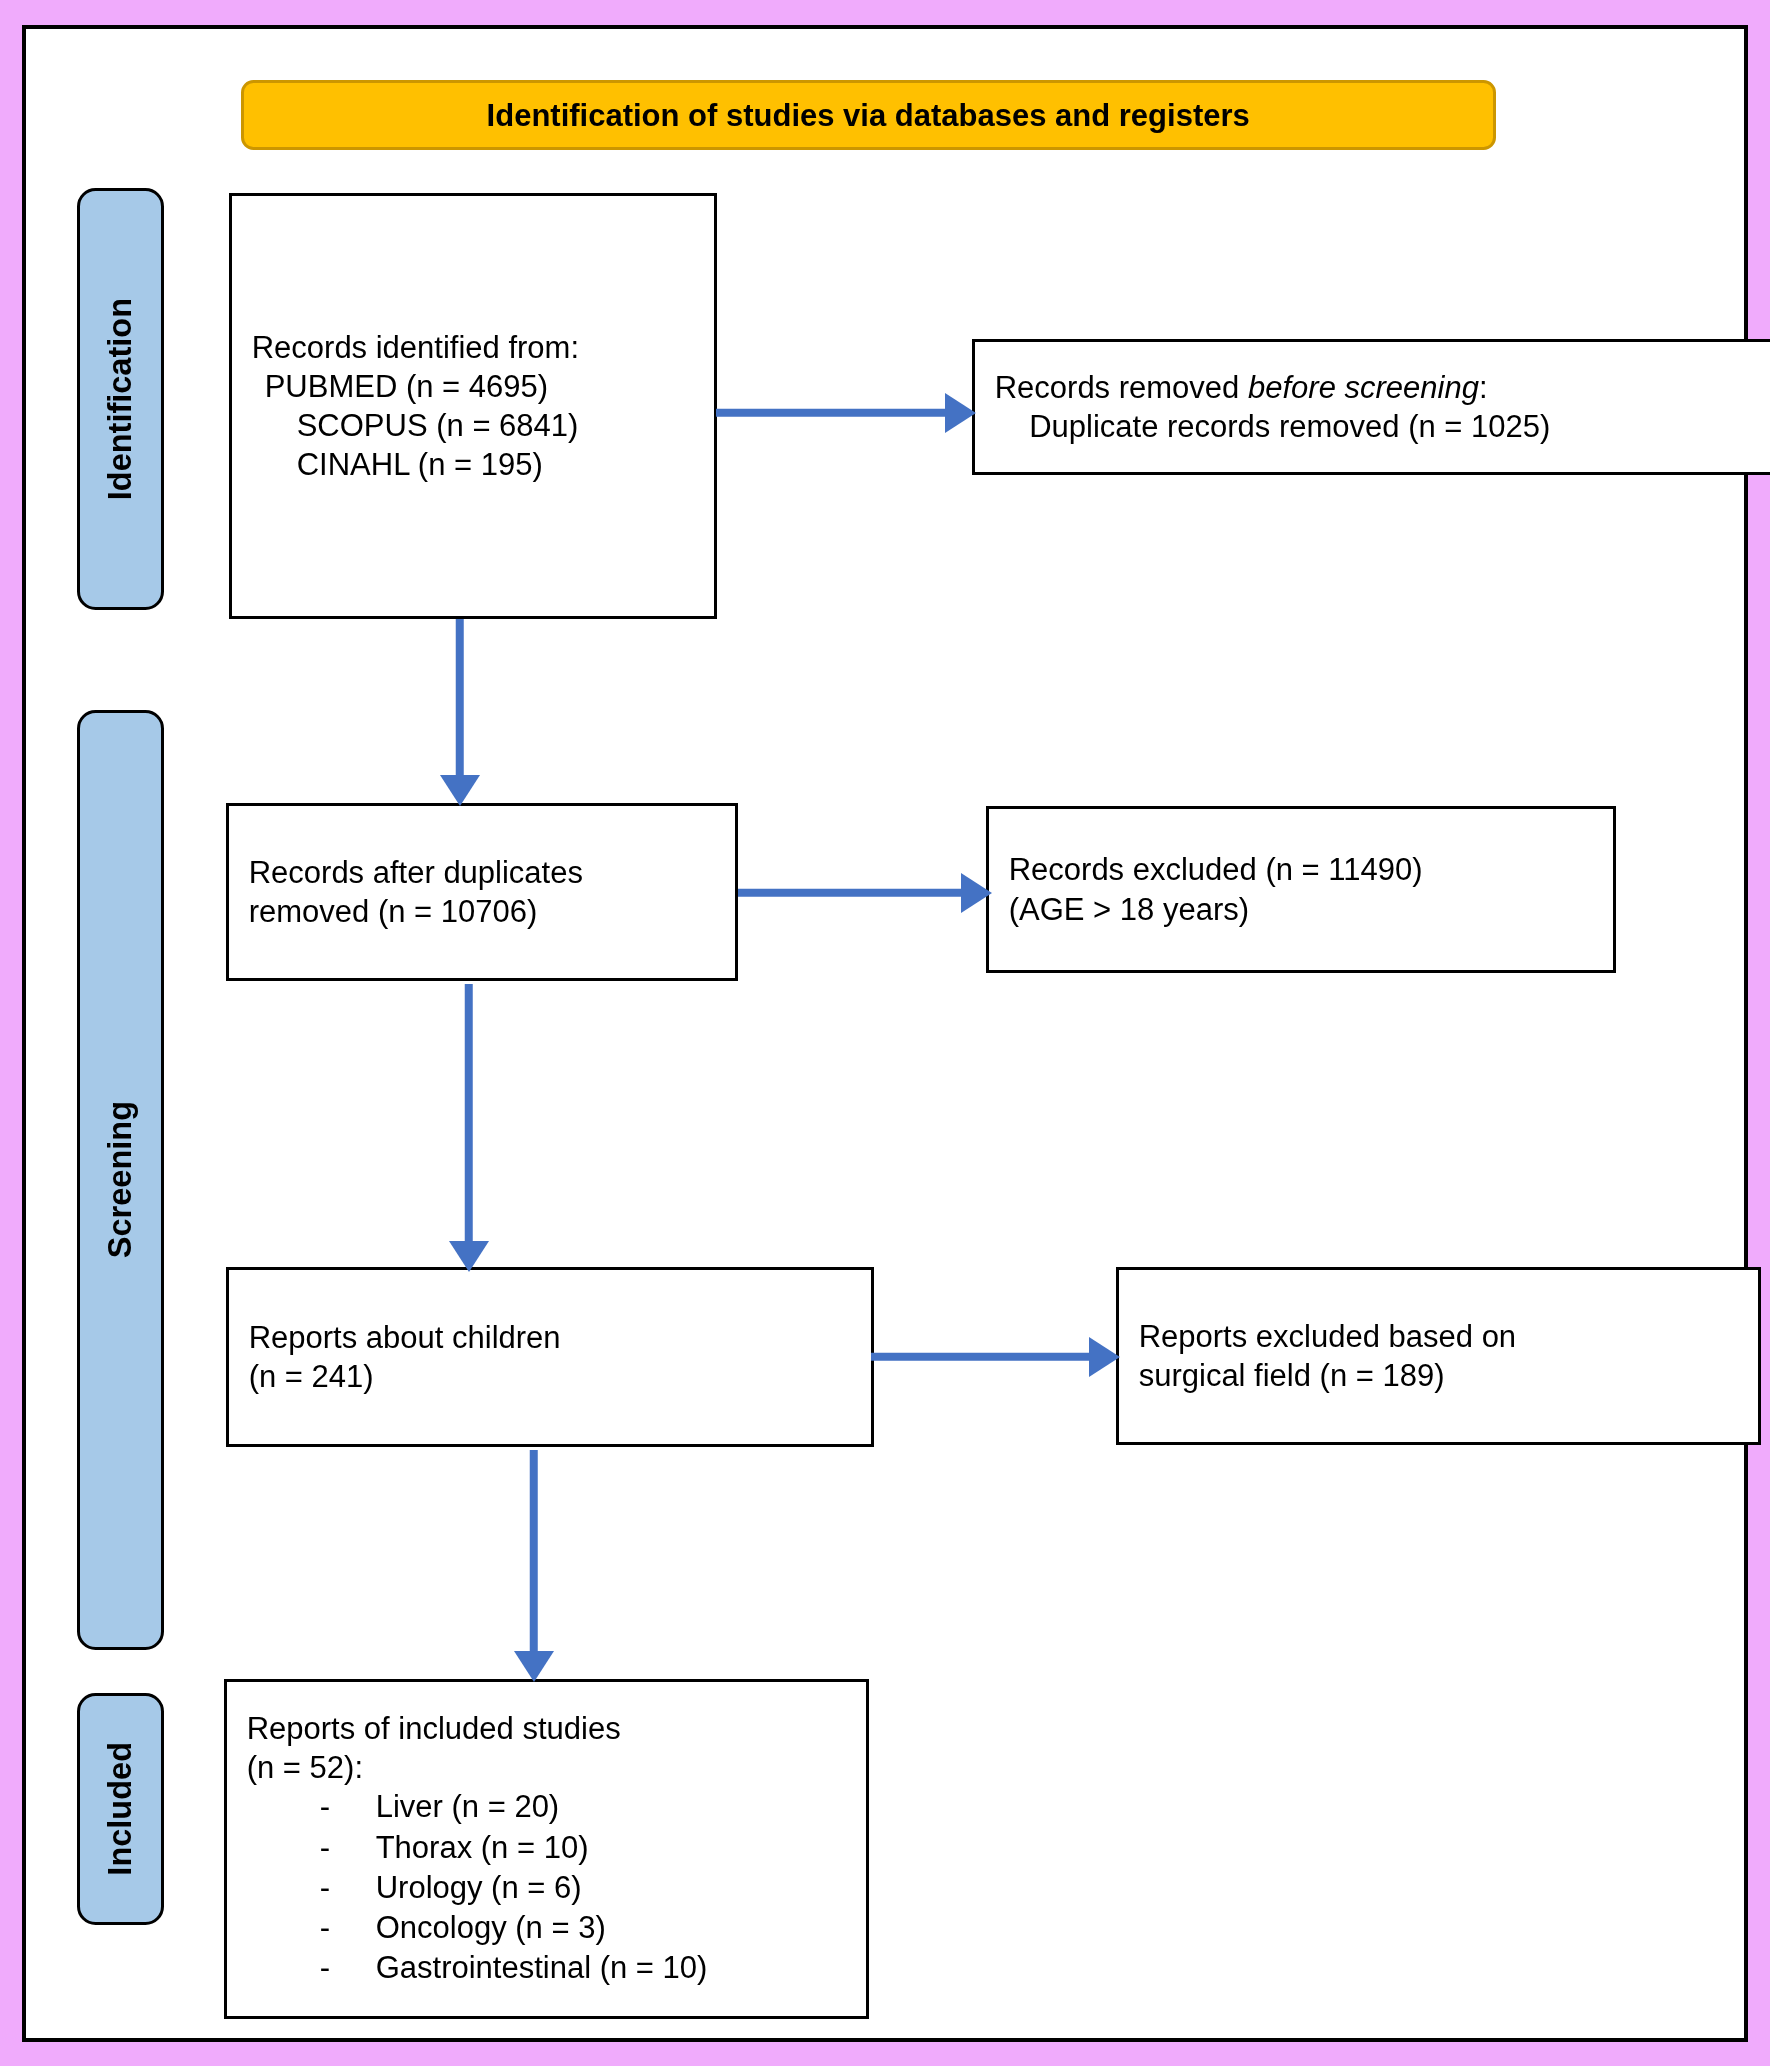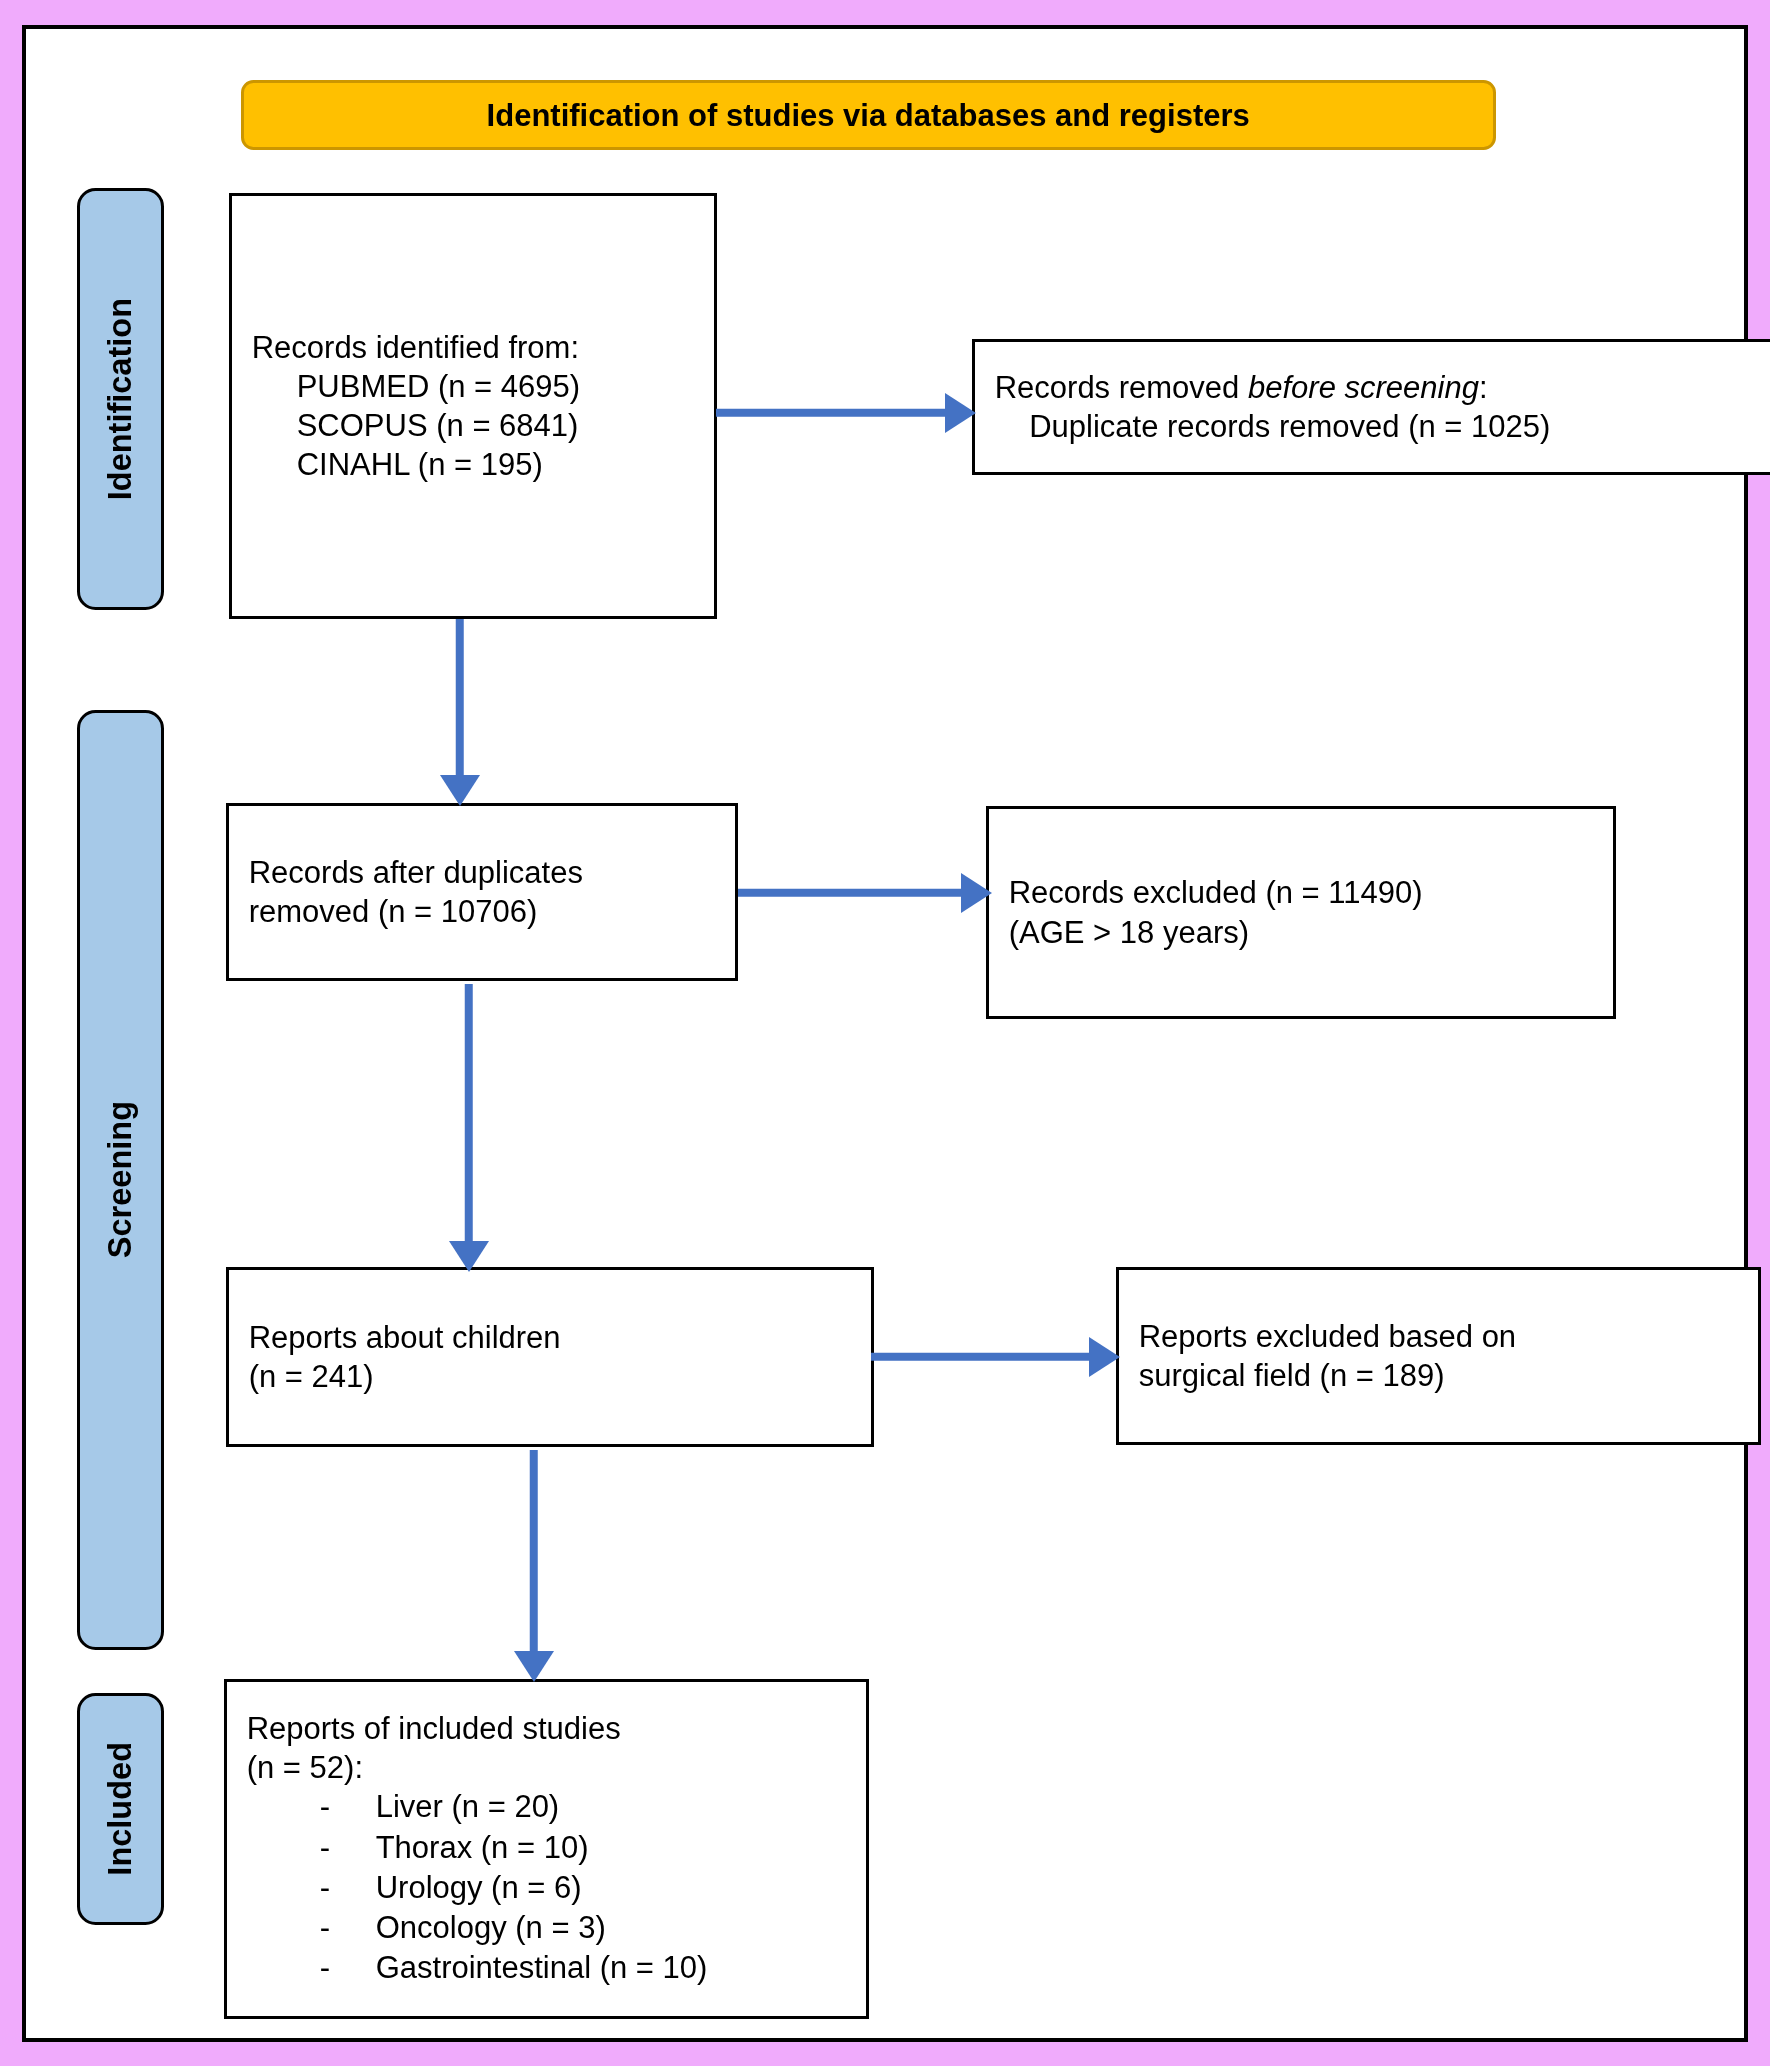--- a/index.html
+++ b/index.html
@@ -92,21 +92,21 @@
     font-size: 31px;
     color: #000000;
     line-height: 1.26;
     padding: 0 20px;
     white-space: pre;
   }
 
   #box-identified   { left: 203px;  top: 164px;  width: 488px;  height: 426px; }
   #box-removed      { left: 946px; top: 310px;  width: 933px; height: 136px; }
   #box-after-dup    { left: 200px;  top: 774px; width: 512px;  height: 178px; }
-  #box-excluded     { left: 960px; top: 777px; width: 630px;  height: 213px; }
+  #box-excluded     { left: 960px; top: 777px; width: 630px;  height: 167px; }
   #box-children     { left: 200px;  top: 1238px; width: 648px;  height: 180px; }
   #box-rep-excluded { left: 1090px; top: 1238px; width: 645px;  height: 178px; }
   #box-included     { left: 198px;  top: 1650px; width: 645px;  height: 340px; }
 
   
   .inc-list { margin: 0; padding: 0; list-style: none; }
   .inc-item {
     display: flex;
     font-size: 31px;
     line-height: 1.30;
@@ -190,21 +190,21 @@
     </div>
     <div class="stage" id="stage-screening">
       <span class="stage-text">Screening</span>
     </div>
     <div class="stage" id="stage-included">
       <span class="stage-text">Included</span>
     </div>
 
     <div class="box" id="box-identified">
       <div class="box-line">Records identified from:</div>
-      <div class="box-line" style="padding-left:65px;">PUBMED (n = 4695)</div>
+      <div class="box-line" style="padding-left:33px;">PUBMED (n = 4695)</div>
       <div class="box-line" style="padding-left:65px;">SCOPUS (n = 6841)</div>
       <div class="box-line" style="padding-left:65px;">CINAHL (n = 195)</div>
     </div>
 
     <div class="box" id="box-removed">
       <div class="box-line"><span>Records removed </span><i>before screening</i><span>:</span></div>
       <div class="box-line">    Duplicate records removed (n = 1025)</div>
     </div>
 
     <div class="box" id="box-after-dup">

